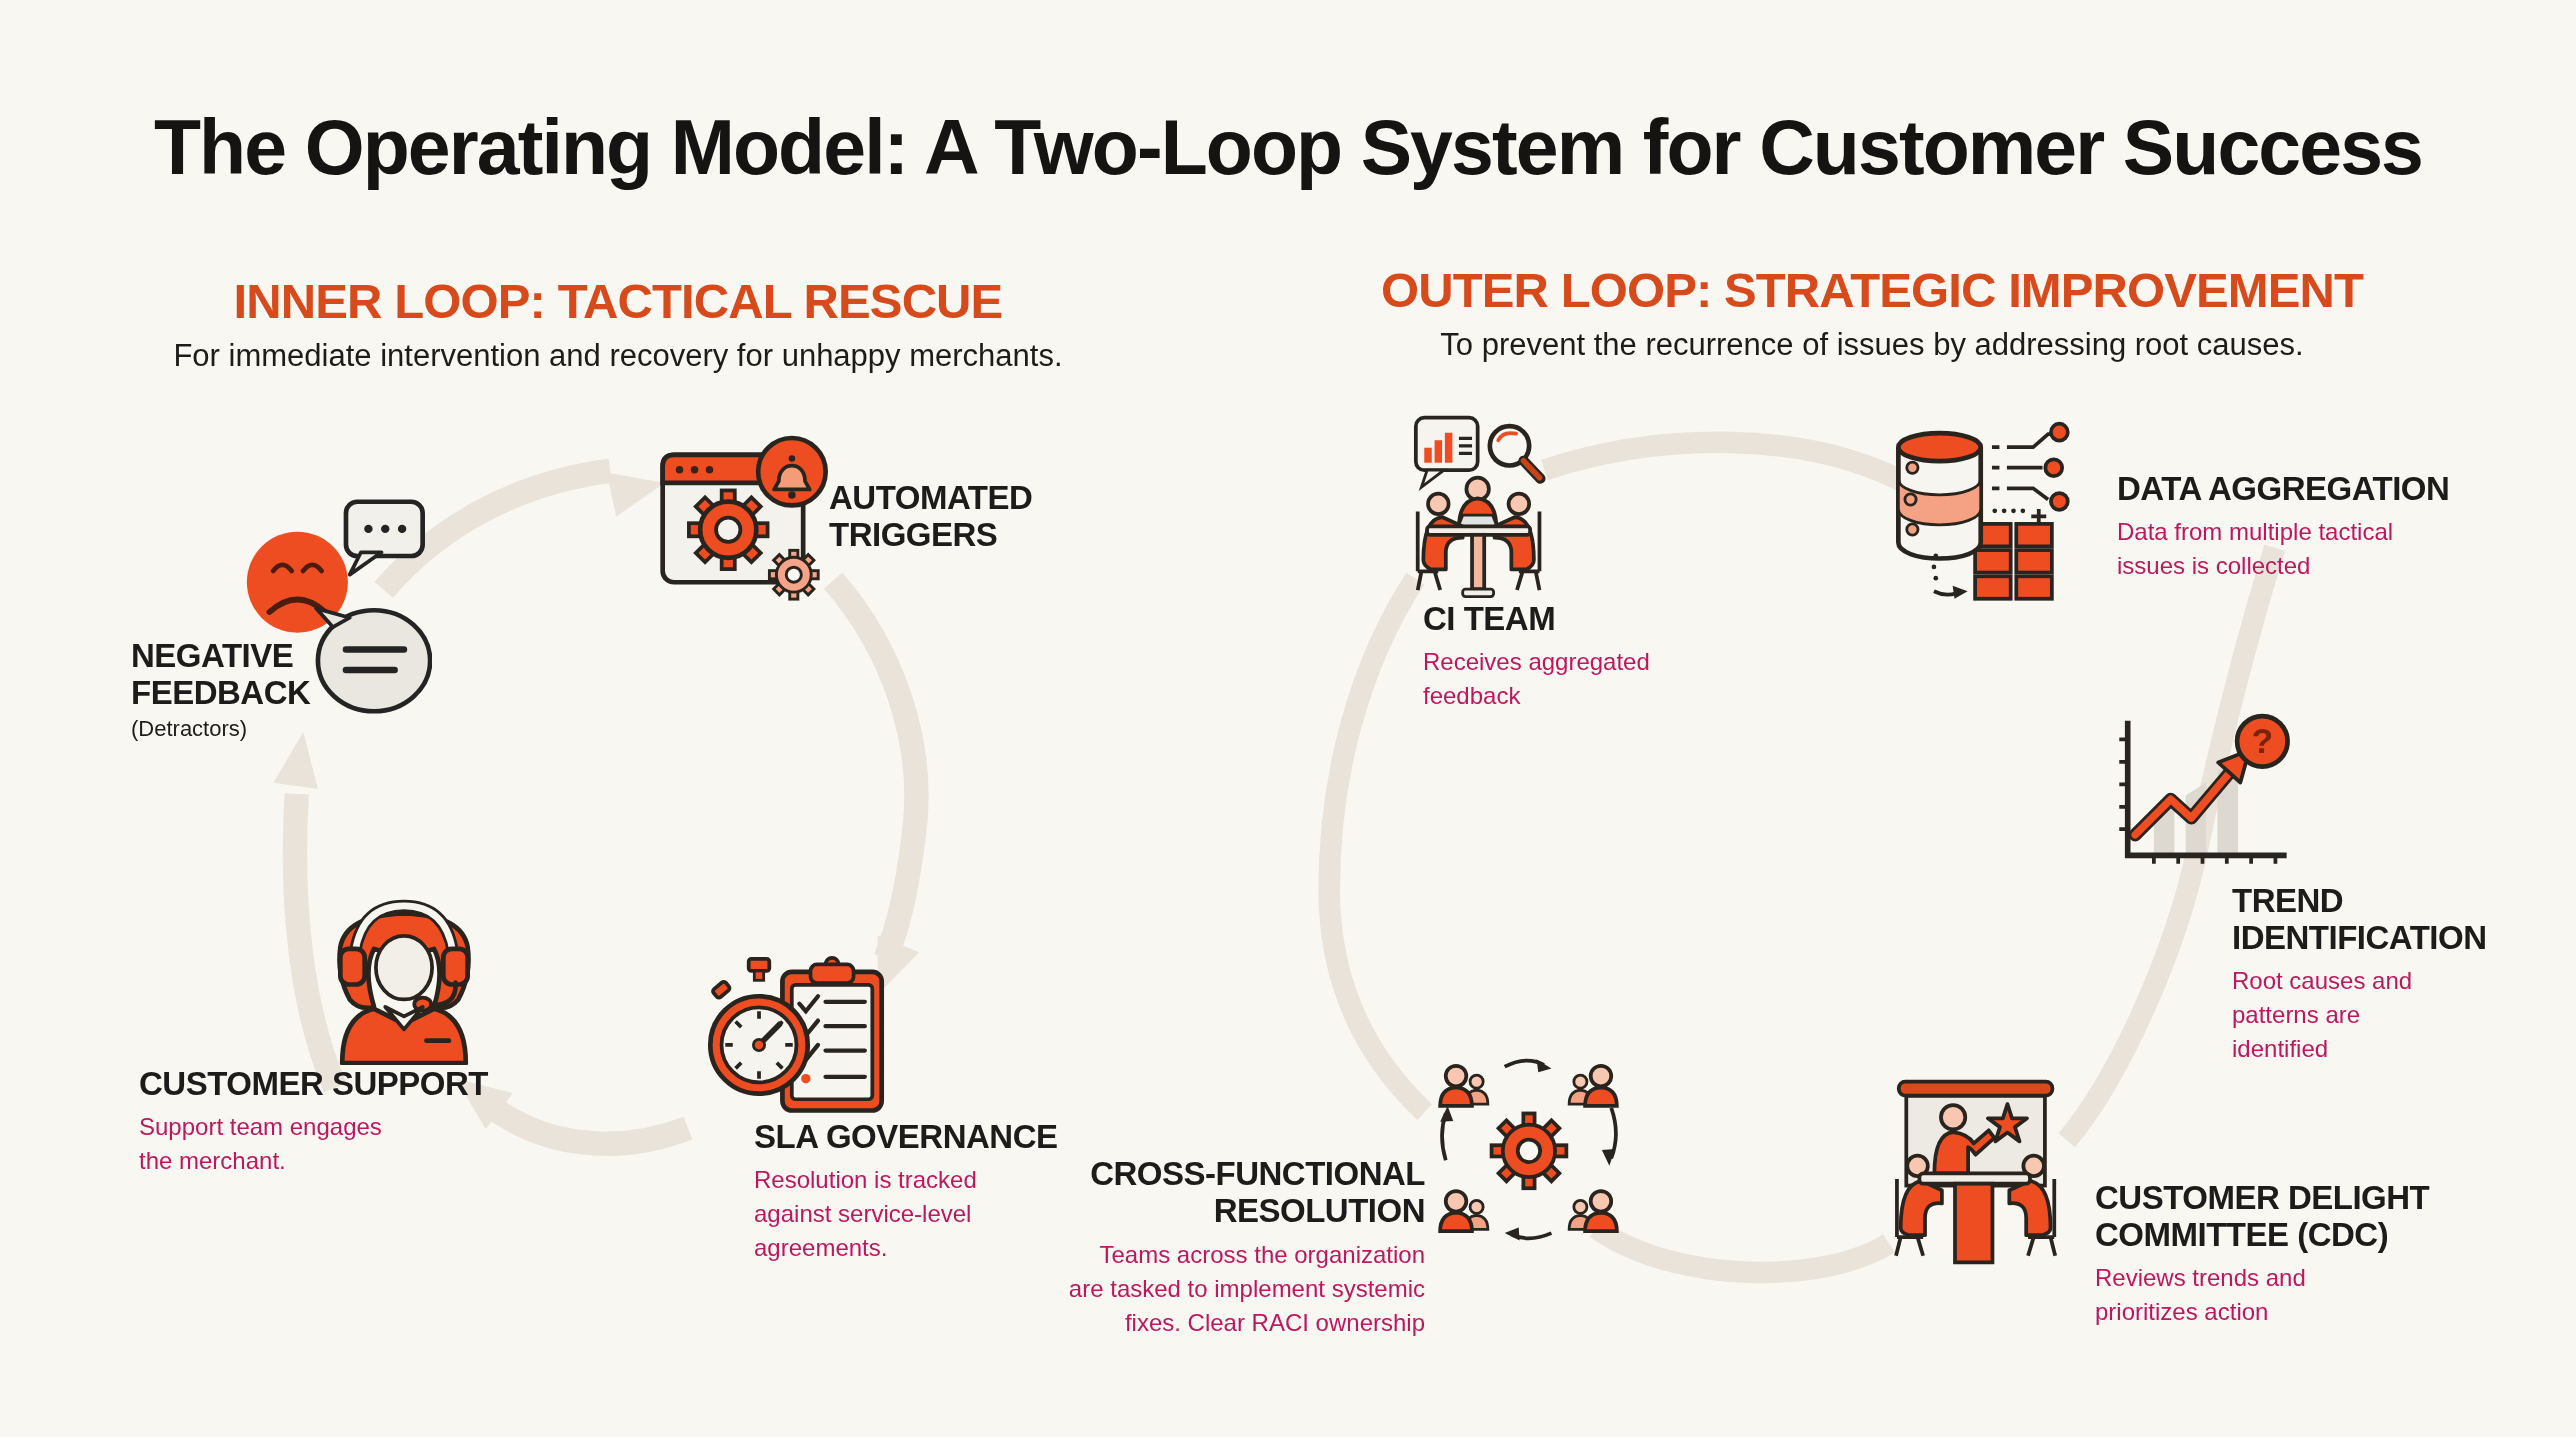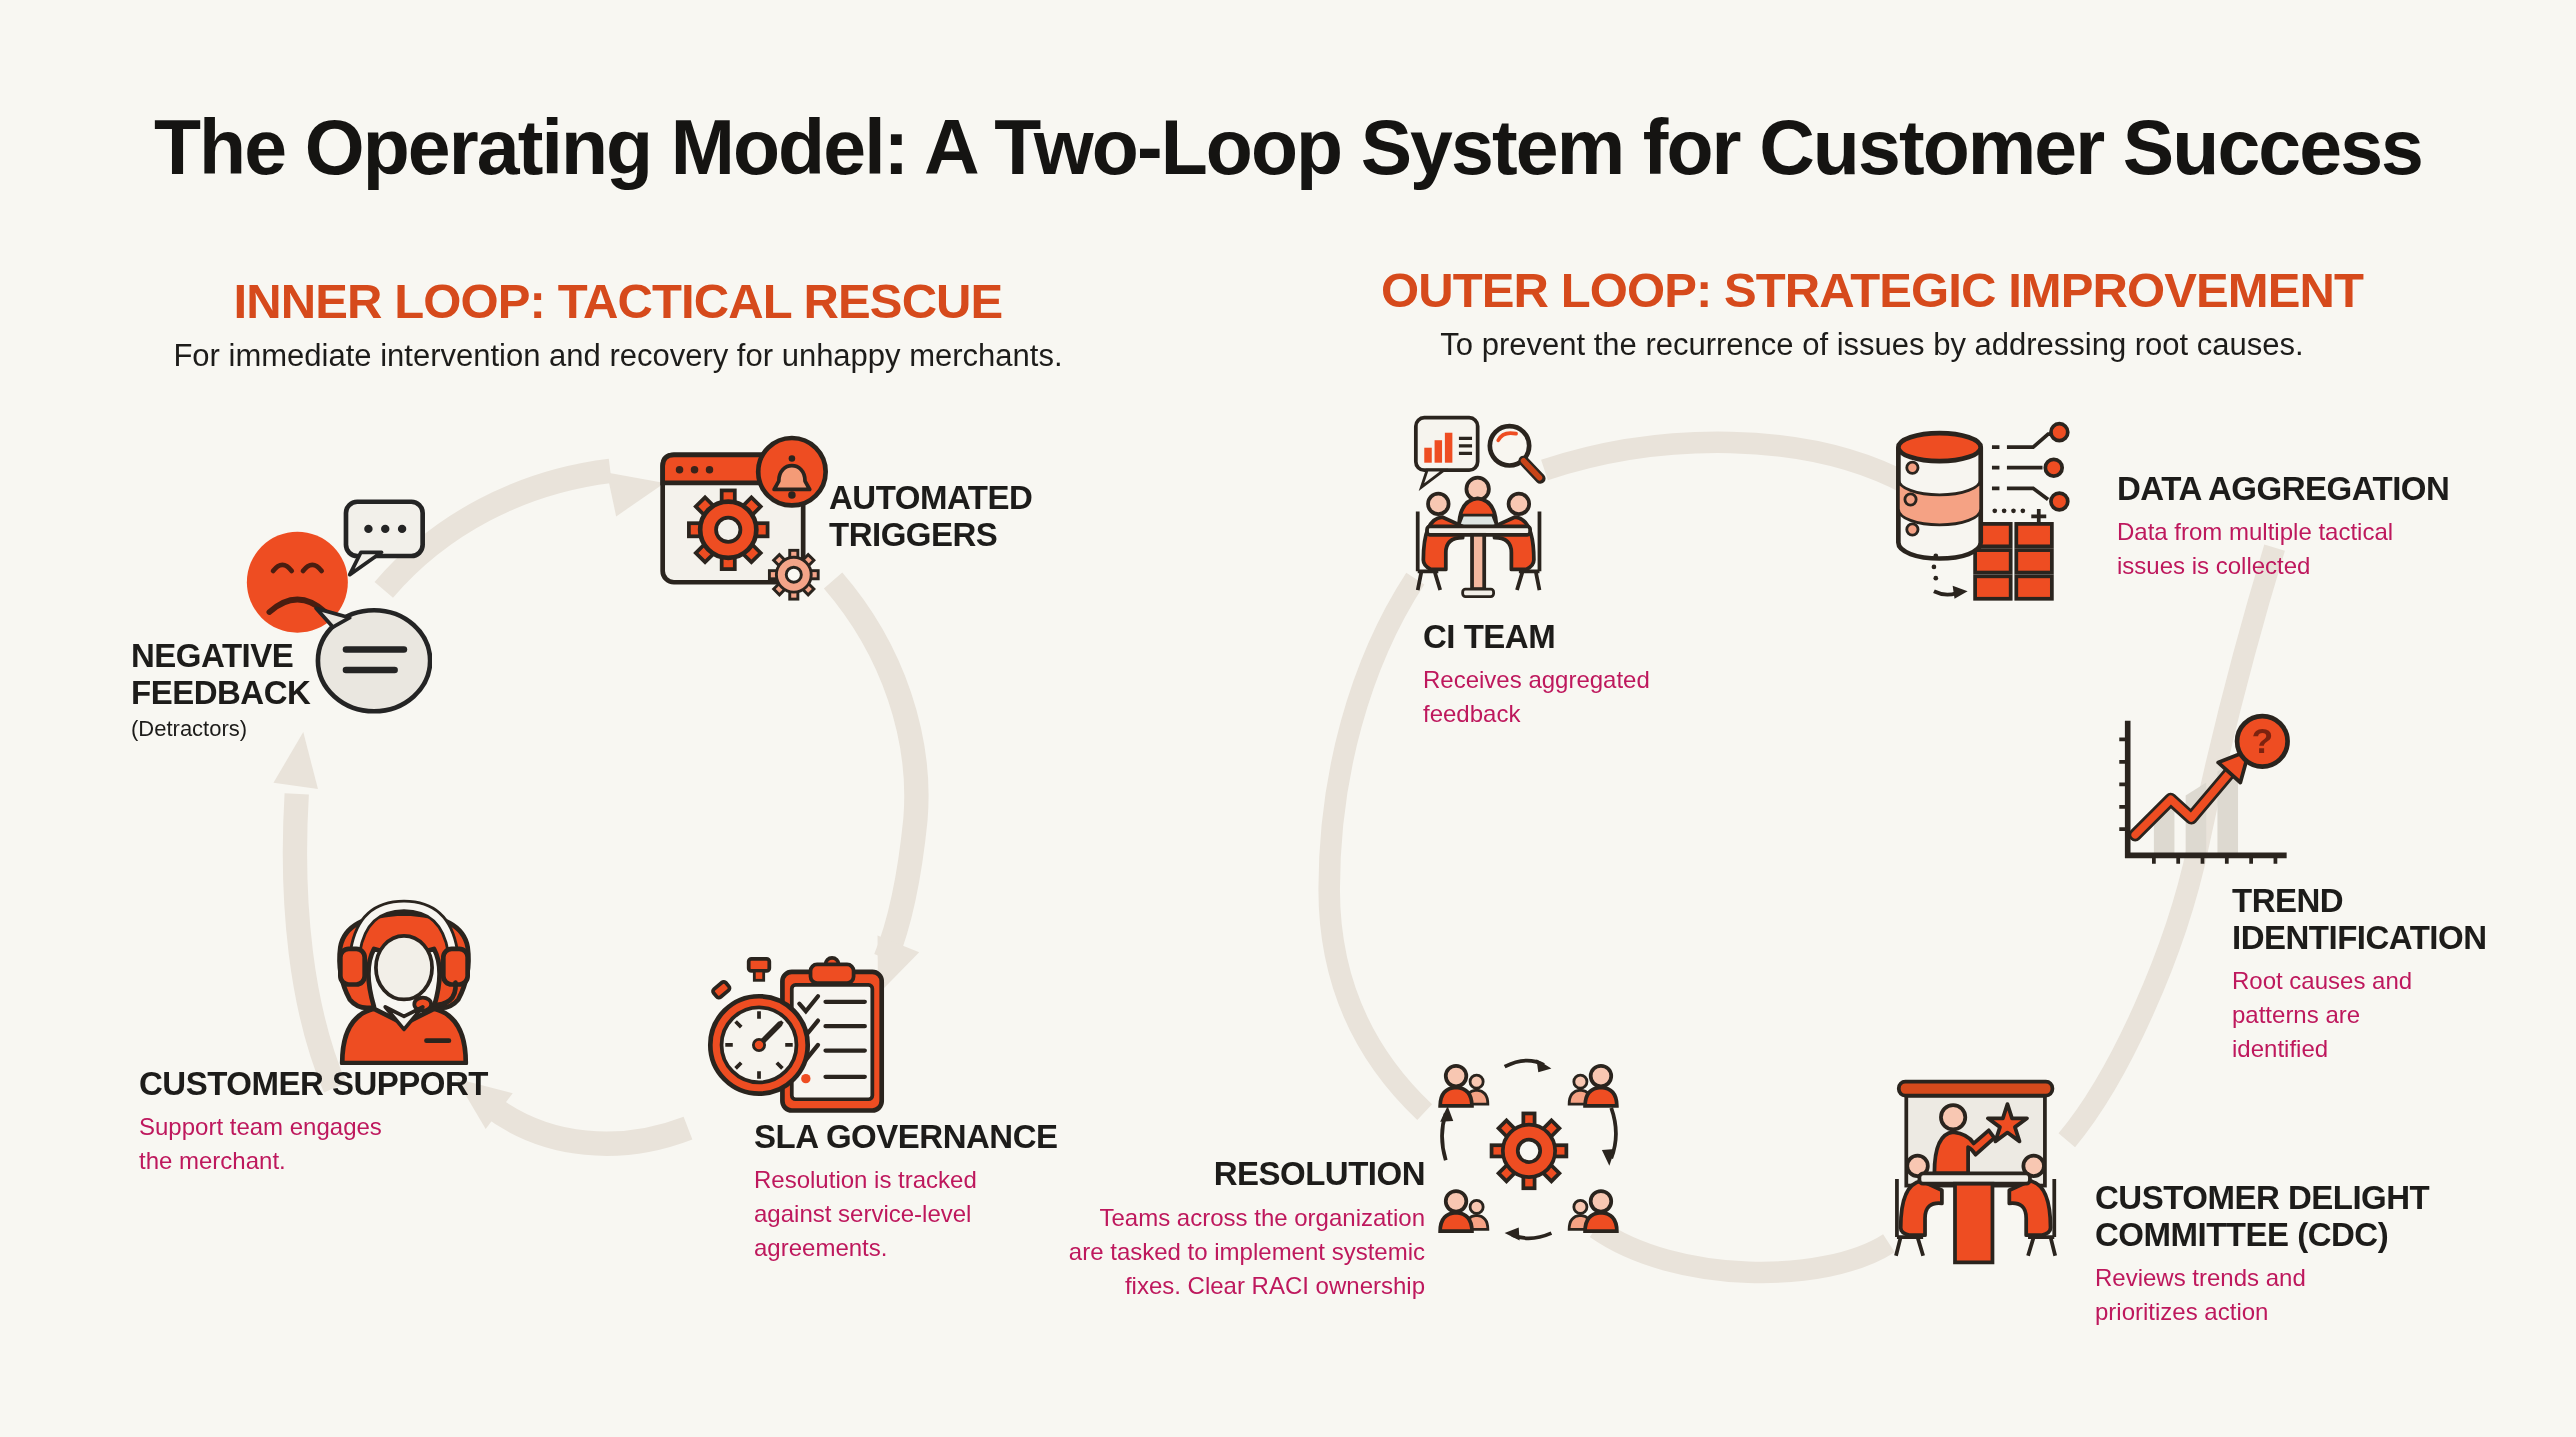--- a/index.html
+++ b/index.html
@@ -207,21 +207,21 @@
       <g transform="matrix(-1,0,0,1,142,0)">
         <path d="M6 104 V168 M6 168 H28 M10 168 L6 188 M24 168 L30 188" stroke="#2a241e" stroke-width="4" fill="none"></path>
         <circle cx="28" cy="96" r="11" fill="#f8c7b2" stroke="#2a241e" stroke-width="4"></circle>
         <path d="M12 156 Q12 112 32 110 L54 120 L54 132 Q36 132 36 148 L36 166 L20 166 Q12 162 12 156 Z" fill="#ee4d22" stroke="#2a241e" stroke-width="4" stroke-linejoin="round"></path>
       </g>
       <rect x="16" y="120" width="110" height="9" rx="3" fill="#f2efe8" stroke="#2a241e" stroke-width="4"></rect>
       <rect x="64" y="129" width="13" height="58" fill="#f3b79e" stroke="#2a241e" stroke-width="4"></rect>
       <rect x="54" y="187" width="33" height="8" rx="3" fill="#f2efe8" stroke="#2a241e" stroke-width="3"></rect>
     </g>
   </svg>
-  <div class="abs" style="left:1423px;top:618px;width:309px">
+  <div class="abs" style="left:1423px;top:600px;width:309px">
     <div class="cap">CI TEAM</div>
     <div class="bodytxt" style="margin-top:7.5px">
       <div>Receives aggregated</div>
       <div>feedback</div>
     </div>
   </div>
 
   <svg class="abs" style="left:1889px;top:419px" width="234" height="192" viewBox="0 0 250 205">
     <g fill="#ee4d22" stroke="#2a241e" stroke-width="4">
       <rect x="92" y="112" width="38" height="24"></rect>
@@ -367,20 +367,21 @@
       <path d="M19 120 Q11 94 19 70"></path>
       <g stroke="none" fill="#2a241e">
         <polygon points="132,22 116,12 118,26"></polygon>
         <polygon points="194,126 186,109 200,108"></polygon>
         <polygon points="82,198 98,206 97,192"></polygon>
         <polygon points="21,62 13,79 27,78"></polygon>
       </g>
     </g>
   </svg>
   <div class="abs right" style="left:966px;top:1155px;width:459px">
+    <div class="cap">CROSS-FUNCTIONAL</div>
     <div class="cap">RESOLUTION</div>
     <div class="bodytxt" style="margin-top:9.4px">
       <div>Teams across the organization</div>
       <div>are tasked to implement systemic</div>
       <div>fixes. Clear RACI ownership</div>
     </div>
   </div>
 
 </div>
 

